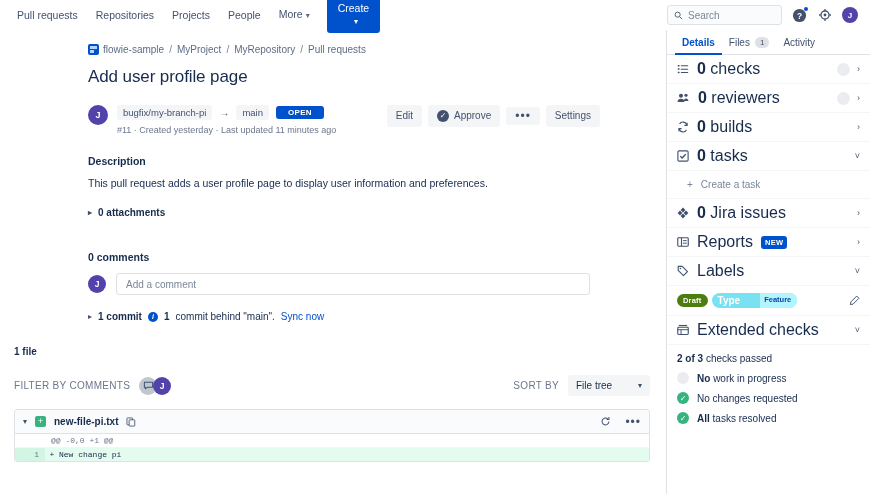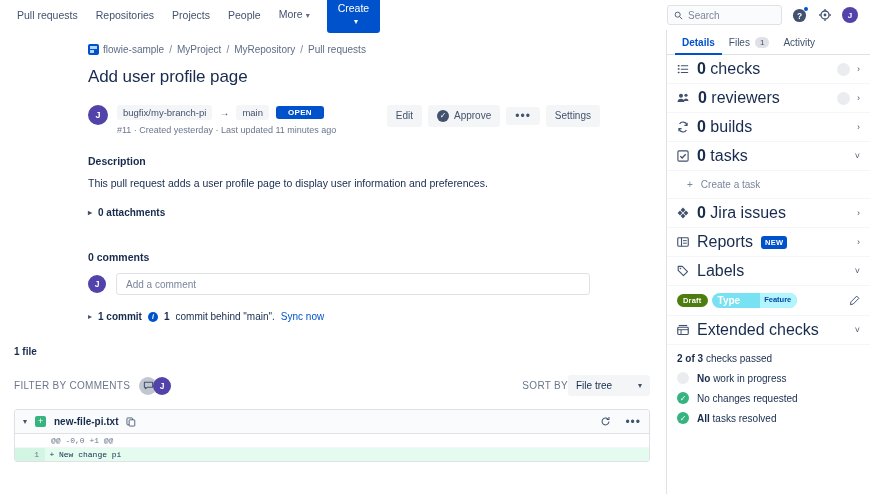--- a/index.html
+++ b/index.html
@@ -149,21 +149,21 @@
   .file-count { font-size: 10px; font-weight: bold; color:#172b4d; }
   .filter-row { display: flex; align-items: center; margin-top: 18px; }
   .filter-label { font-size: 10px; color: #6b778c; letter-spacing: 0.3px; }
   .av-stack { display: flex; align-items: center; margin-left: 9px; }
   .av-stack > * { margin-left: -4px; }
   .av-stack > *:first-child { margin-left: 0; }
   .comment-bubble-av {
     width: 18px; height: 18px; border-radius: 50%; background: #c1c7d0;
     display:flex; align-items:center; justify-content:center; color:#42526e;
   }
-  .sort-wrap { margin-left: auto; display: flex; align-items: center; }
+  .sort-wrap { margin-left: auto; display: flex; align-items: center; gap: 9px; }
   .sort-select {
     width: 82px; height: 21px; background: #f4f5f7; border-radius: 3px;
     display: flex; align-items: center; padding: 0 8px; font-size: 10px;
     color: #172b4d; cursor: pointer;
   }
   .sort-select .caret { margin-left: auto; color:#42526e; }
 
   .file-card {
     margin-top: 13px; border: 1px solid #dfe1e6; border-radius: 3px; overflow: hidden;
   }

